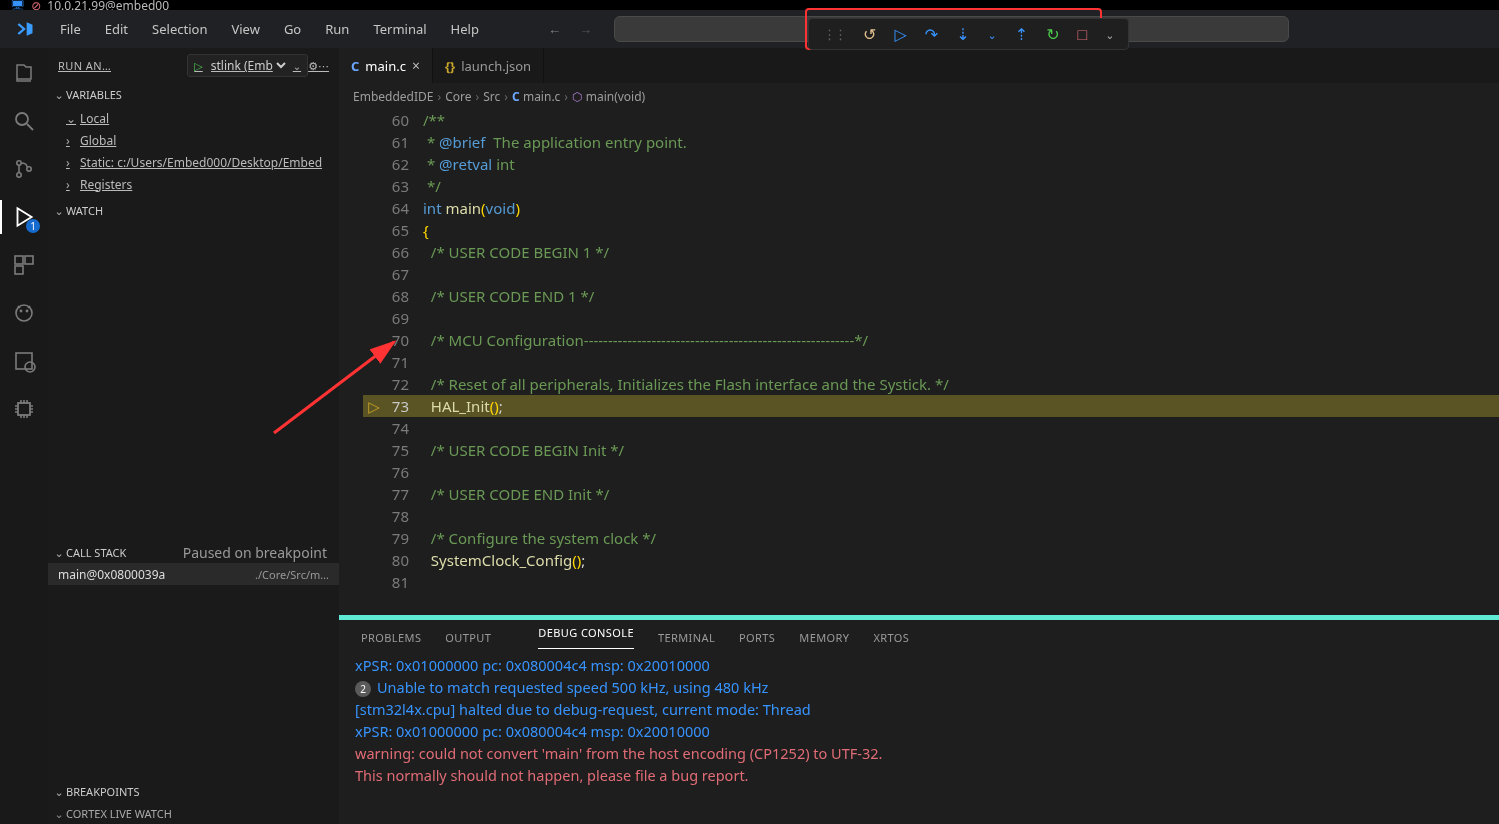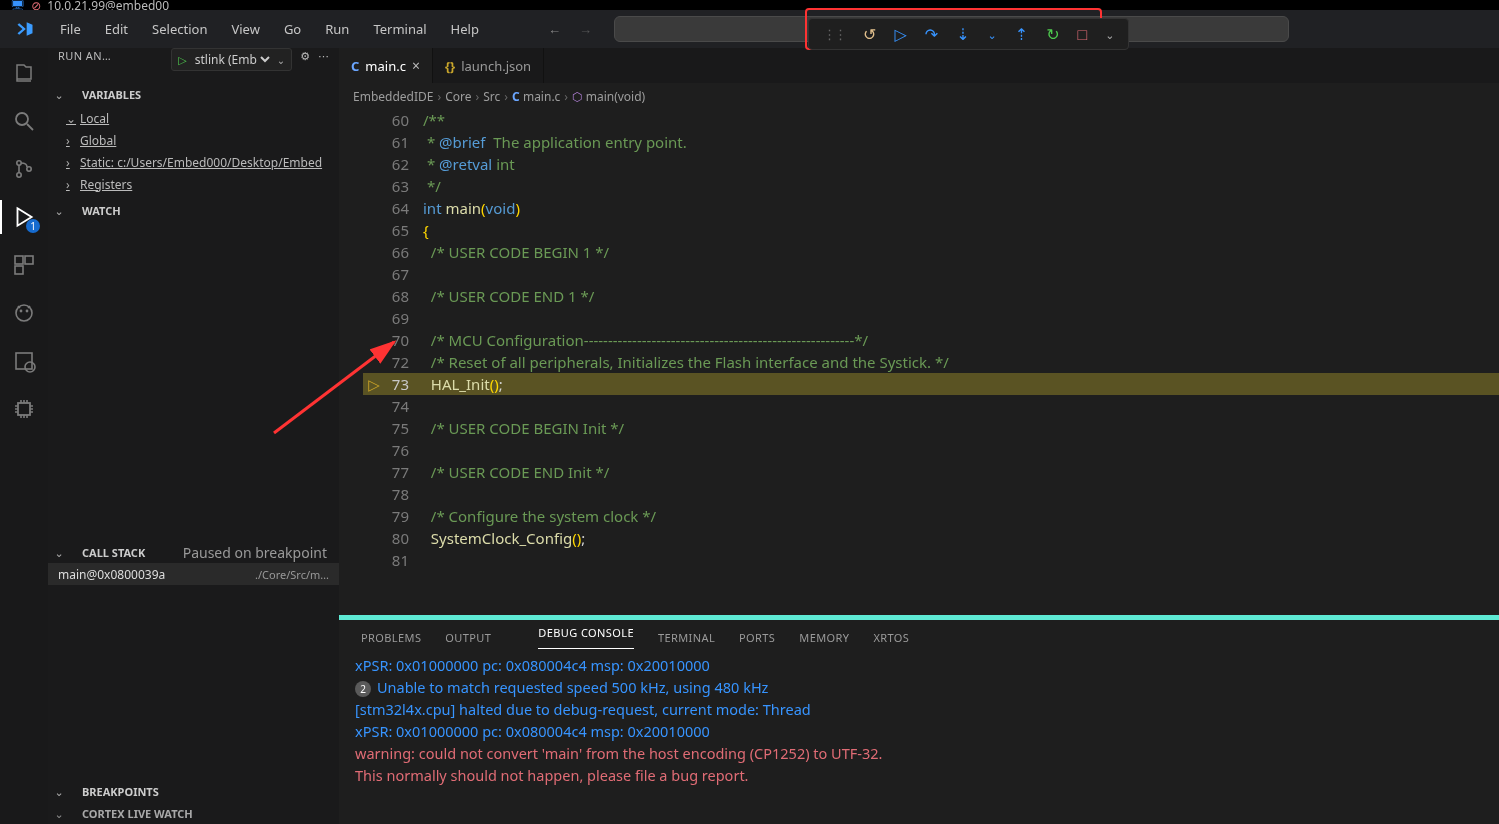--- a/index.html
+++ b/index.html
@@ -29,30 +29,30 @@
 
 
 .workbench { display:flex; height:776px; }
 .activitybar { width:48px; background:#19191a; display:flex; flex-direction:column; align-items:center; padding-top:12px; gap:22px; }
 .activitybar .aicon { width:26px; height:26px; color:#7b7b7b; cursor:pointer; display:flex; align-items:center; justify-content:center; position:relative;}
 .activitybar .aicon.active { color:#fff; }
 .activitybar .aicon.active::before { content:""; position:absolute; left:-11px; top:-4px; bottom:-4px; width:2px; background:#fff; }
 .badge { position:absolute; right:-3px; bottom:-3px; background:#166bcf; color:#fff; font-size:10px; border-radius:50%; width:14px; height:14px; display:flex; align-items:center; justify-content:center; }
 
 .sidebar { width:291px; background:#1a1a1b; display:flex; flex-direction:column; }
-.side-header { height:35px; display:flex; align-items:flex-start; padding:0 10px; gap:8px; color:#bbb; font-size:11px; }
+.side-header { height:35px; display:flex; align-items:center; padding:0 10px; color:#bbb; font-size:11px;text-decoration:underline; }
 .side-header .title { flex:1; letter-spacing:.4px; }
 .play-launch { display:flex; align-items:center; gap:4px; background:#222; border:1px solid #333; border-radius:3px; height:23px; padding:0 6px; }
 .play-launch select { background:transparent; color:#ccc; border:none; font-size:12px; outline:none; width:82px;}
 .gear { color:#bbb; cursor:pointer; }
 .dots { color:#bbb; cursor:pointer; }
 
 .section-h { height:22px; background:#1a1a1b; display:flex; align-items:center; padding:0 4px; color:#ccc; cursor:pointer; font-size:11px;}
 .section-h .chev { width:14px; display:inline-flex; justify-content:center; color:#aaa; }
-.section-h .lbl { font-weight:700;margin-left:16px; }
+.section-h .lbl { font-weight:400; }
 .section-h .extra { margin-left:auto; font-size:14px; color:#999; padding-right:8px;}
 
 .var-tree { padding:2px 0 4px 0; }
 .tree-row { display:flex; align-items:center; height:22px; padding-left:18px; color:#bbb; font-size:12px; cursor:pointer;text-decoration:underline;}
 .tree-row .chev { width:14px; color:#aaa; }
 .tree-row.open .chev::before{content:"⌄";}
 .tree-row .chev::before{content:"›";}
 .watch-body { flex:0 0 320px; }
 .callstack-body { }
 .cs-row { display:flex; align-items:center; height:22px; font-size:12px; background:#2a2a2a; padding:0 10px; color:#bbb;}
@@ -295,20 +295,21 @@
         <div class="code-row"><span class="gutter-icon"></span><span class="lineno">61</span><span><span class="tok-cmt"> * </span><span class="tok-tag">@brief</span><span class="tok-cmt">  The application entry point.</span></span></div>
         <div class="code-row"><span class="gutter-icon"></span><span class="lineno">62</span><span><span class="tok-cmt"> * </span><span class="tok-tag">@retval</span><span class="tok-cmt"> int</span></span></div>
         <div class="code-row"><span class="gutter-icon"></span><span class="lineno">63</span><span><span class="tok-cmt"> */</span></span></div>
         <div class="code-row"><span class="gutter-icon"></span><span class="lineno">64</span><span><span class="tok-type">int</span> <span class="tok-fn">main</span><span class="tok-paren">(</span><span class="tok-type">void</span><span class="tok-paren">)</span></span></div>
         <div class="code-row"><span class="gutter-icon"></span><span class="lineno">65</span><span><span class="tok-br">{</span></span></div>
         <div class="code-row"><span class="gutter-icon"></span><span class="lineno">66</span><span>  <span class="tok-cmt">/* USER CODE BEGIN 1 */</span></span></div>
         <div class="code-row"><span class="gutter-icon"></span><span class="lineno">67</span><span></span></div>
         <div class="code-row"><span class="gutter-icon"></span><span class="lineno">68</span><span>  <span class="tok-cmt">/* USER CODE END 1 */</span></span></div>
         <div class="code-row"><span class="gutter-icon"></span><span class="lineno">69</span><span></span></div>
         <div class="code-row"><span class="gutter-icon"></span><span class="lineno">70</span><span>  <span class="tok-cmt">/* MCU Configuration--------------------------------------------------------*/</span></span></div>
+        <div class="code-row"><span class="gutter-icon"></span><span class="lineno">71</span><span></span></div>
         <div class="code-row"><span class="gutter-icon"></span><span class="lineno">72</span><span>  <span class="tok-cmt">/* Reset of all peripherals, Initializes the Flash interface and the Systick. */</span></span></div>
         <div class="code-row current"><span class="gutter-icon">▷</span><span class="lineno">73</span><span>  <span class="tok-fn">HAL_Init</span><span class="tok-paren">(</span><span class="tok-paren">)</span><span class="tok-punct">;</span></span></div>
         <div class="code-row"><span class="gutter-icon"></span><span class="lineno">74</span><span></span></div>
         <div class="code-row"><span class="gutter-icon"></span><span class="lineno">75</span><span>  <span class="tok-cmt">/* USER CODE BEGIN Init */</span></span></div>
         <div class="code-row"><span class="gutter-icon"></span><span class="lineno">76</span><span></span></div>
         <div class="code-row"><span class="gutter-icon"></span><span class="lineno">77</span><span>  <span class="tok-cmt">/* USER CODE END Init */</span></span></div>
         <div class="code-row"><span class="gutter-icon"></span><span class="lineno">78</span><span></span></div>
         <div class="code-row"><span class="gutter-icon"></span><span class="lineno">79</span><span>  <span class="tok-cmt">/* Configure the system clock */</span></span></div>
         <div class="code-row"><span class="gutter-icon"></span><span class="lineno">80</span><span>  <span class="tok-fn">SystemClock_Config</span><span class="tok-paren">(</span><span class="tok-paren">)</span><span class="tok-punct">;</span></span></div>
         <div class="code-row"><span class="gutter-icon"></span><span class="lineno">81</span><span></span></div>

